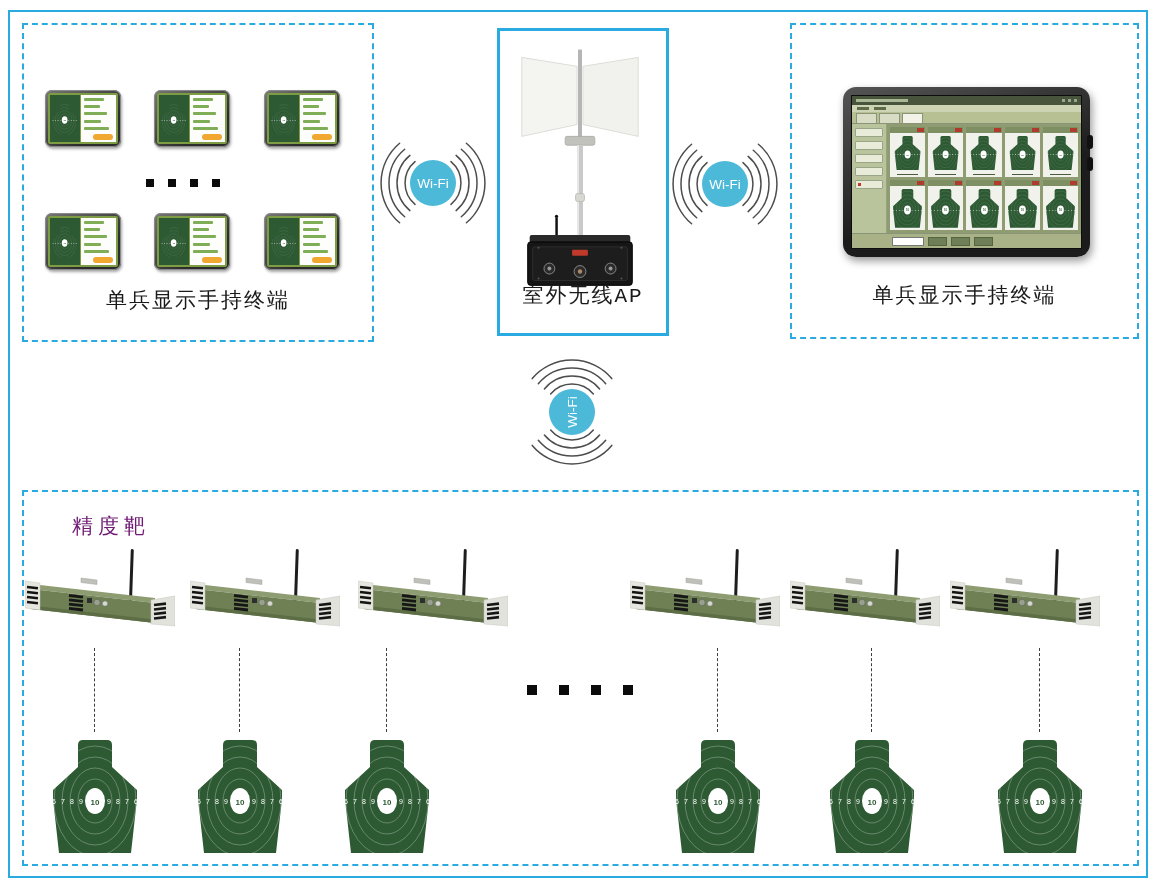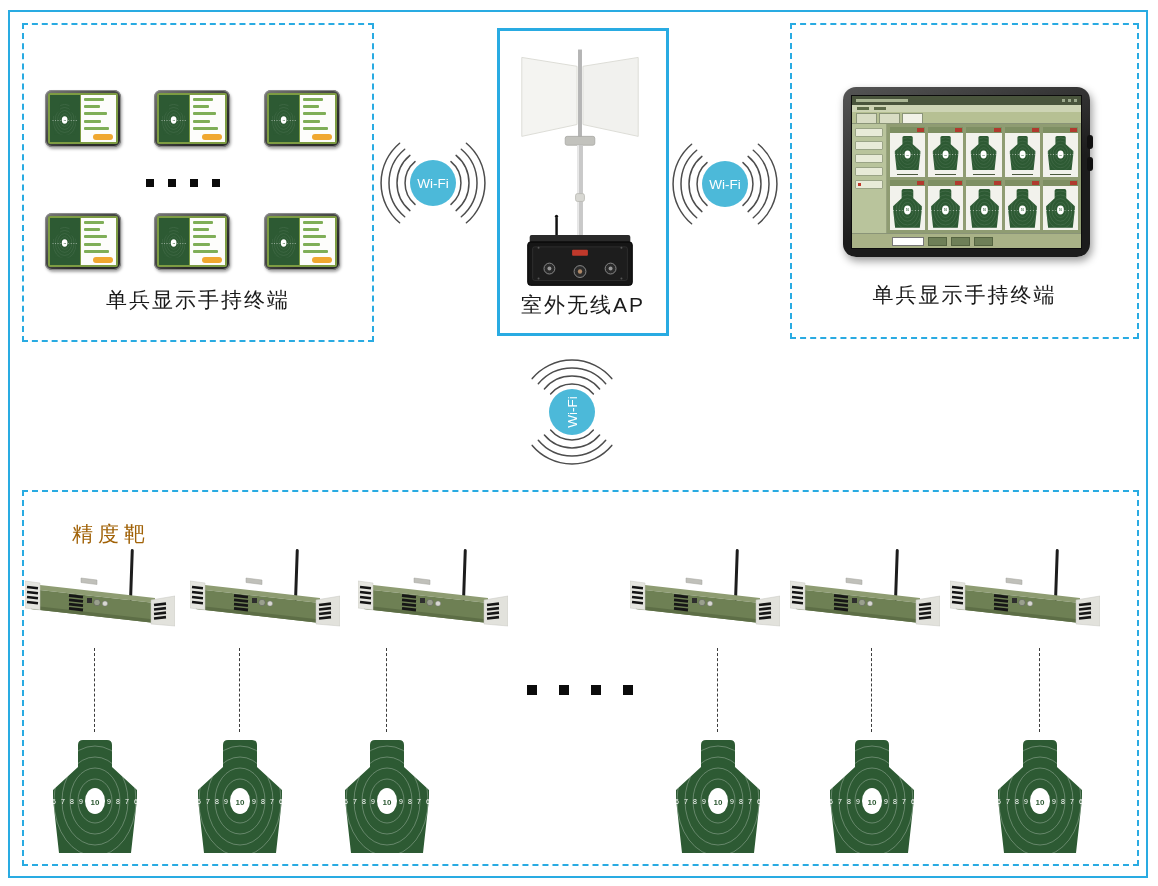--- a/index.html
+++ b/index.html
@@ -10,21 +10,21 @@
                border:2px solid #29abe2;}
   
   .gbox{position:absolute;border:2px dashed #29abe2;background:#fff;}
   .box-terminals{left:22px;top:23px;width:348px;height:315px;}
   .box-instructor{left:790px;top:23px;width:345px;height:312px;}
   .box-range{left:22px;top:490px;width:1113px;height:372px;}
   .box-ap{position:absolute;left:497px;top:28px;width:166px;height:302px;
           border:3px solid #29abe2;background:#fff;}
   .box-label{position:absolute;left:0;right:0;text-align:center;color:#1a1a1a;
              font-size:21px;letter-spacing:2px;white-space:nowrap;}
-  .range-label{position:absolute;left:48px;top:28px;color:#a16207;font-size:21px;
+  .range-label{position:absolute;left:48px;top:20px;color:#701a75;font-size:21px;
                letter-spacing:5px;}
   
   .sq{position:absolute;background:#0b0b0b;}
   
   .mini-tablet{position:absolute;width:76px;height:57px;border-radius:7px;
       background:linear-gradient(145deg,#767676,#2c2c2c 70%);
       box-shadow:1px 2px 3px rgba(0,0,0,.35), inset 0 0 0 1px #8a8a8a;
       padding:3px;box-sizing:border-box;}
   .mt-screen{width:100%;height:100%;background:#7d9c43;border-radius:2px;
       padding:2px;box-sizing:border-box;display:flex;gap:1px;}
@@ -289,21 +289,21 @@
       <circle cx="44" cy="234" r="2" fill="#999"></circle>
       <circle cx="75" cy="237" r="6" fill="#2b2b2b" stroke="#888" stroke-width="1"></circle>
       <circle cx="75" cy="237" r="2.2" fill="#b08968"></circle>
       <circle cx="106" cy="234" r="5.5" fill="#2b2b2b" stroke="#888" stroke-width="1"></circle>
       <circle cx="106" cy="234" r="2" fill="#999"></circle>
       <circle cx="33" cy="213" r="1" fill="#555"></circle>
         <circle cx="117" cy="213" r="1" fill="#555"></circle>
       <circle cx="33" cy="244" r="1" fill="#555"></circle>
         <circle cx="117" cy="244" r="1" fill="#555"></circle>
     </svg>
-    <div class="box-label" style="bottom:14px;">室外无线AP</div>
+    <div class="box-label" style="bottom:24px;font-family:Liberation Mono, monospace;">室外无线AP</div>
   </div>
 
   <div class="gbox box-instructor">
     <div class="box-label" style="bottom:28px;">单兵显示手持终端</div>
   </div>
 
   <div class="inst-tablet">
     <i class="inst-bump" style="top:48px;"></i>
     <i class="inst-bump" style="top:70px;"></i>
     <div class="inst-screen">

